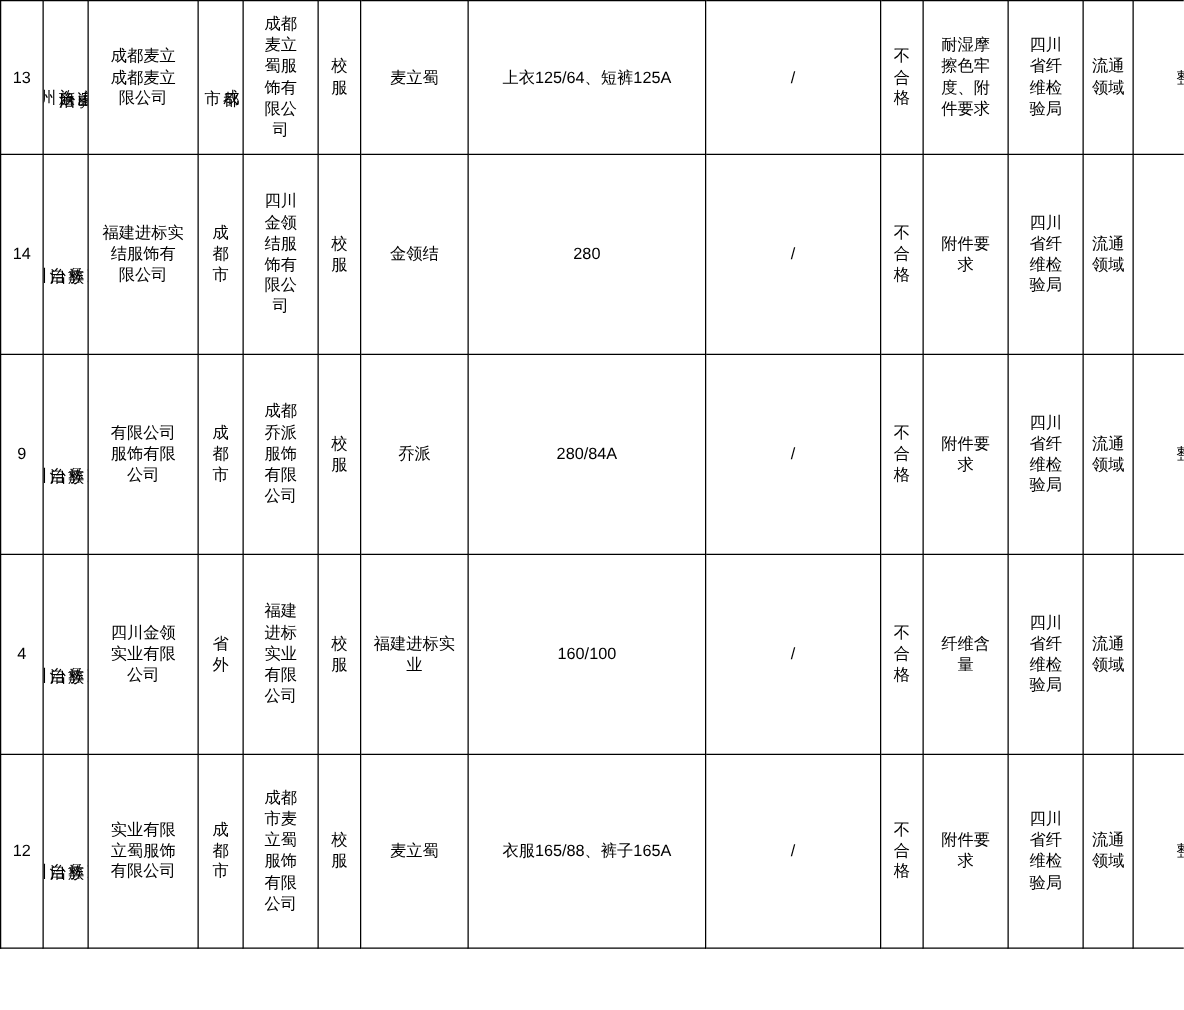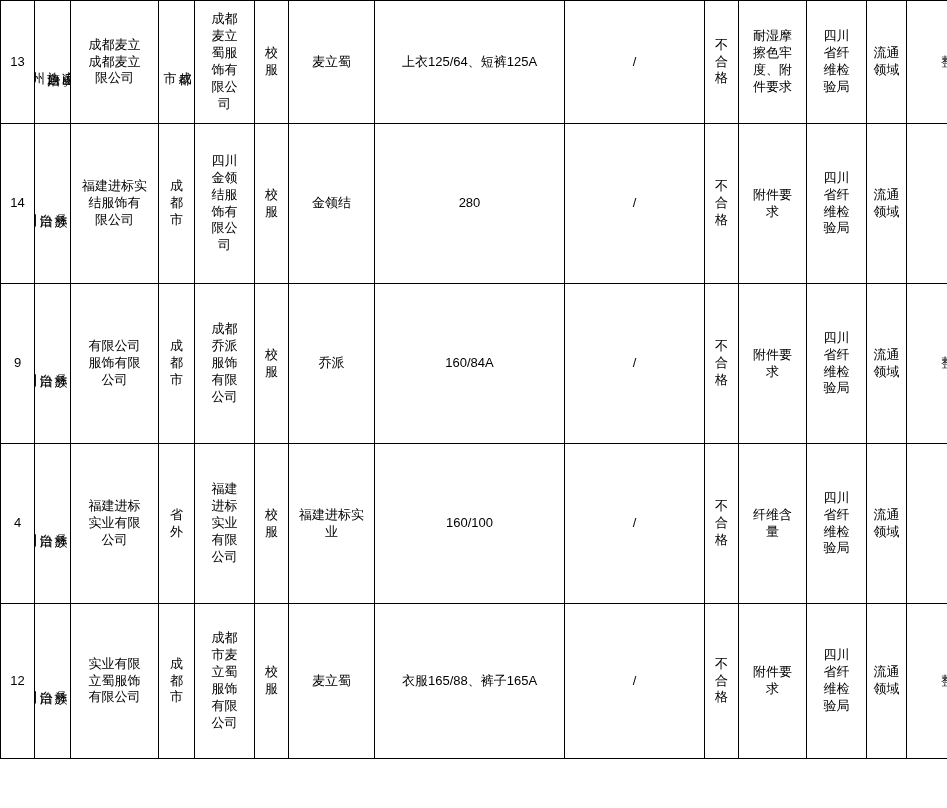--- a/index.html
+++ b/index.html
@@ -269,21 +269,21 @@
         <div>公司</div>
       </div>
     </td>
     <td>
       <div class="hblock">
         <div>校</div>
         <div>服</div>
       </div>
     </td>
     <td>乔派</td>
-    <td>160/84A</td>
+    <td>280/84A</td>
     <td class="slash">/</td>
     <td>
       <div class="hblock">
         <div>不</div>
         <div>合</div>
         <div>格</div>
       </div>
     </td>
     <td>
       <div class="hblock">
@@ -313,21 +313,21 @@
     <td>
       <div class="vblock">
         <span class="vcol">凉山</span>
         <span class="vcol">彝族</span>
         <span class="vcol">自治</span>
         <span class="vcol">州</span>
       </div>
     </td>
     <td>
       <div class="hblock">
-        <div>福建进标</div>
+        <div>四川金领</div>
         <div>实业有限</div>
         <div>公司</div>
       </div>
     </td>
     <td>
       <div class="hblock">
         <div>省</div>
         <div>外</div>
       </div>
     </td>

